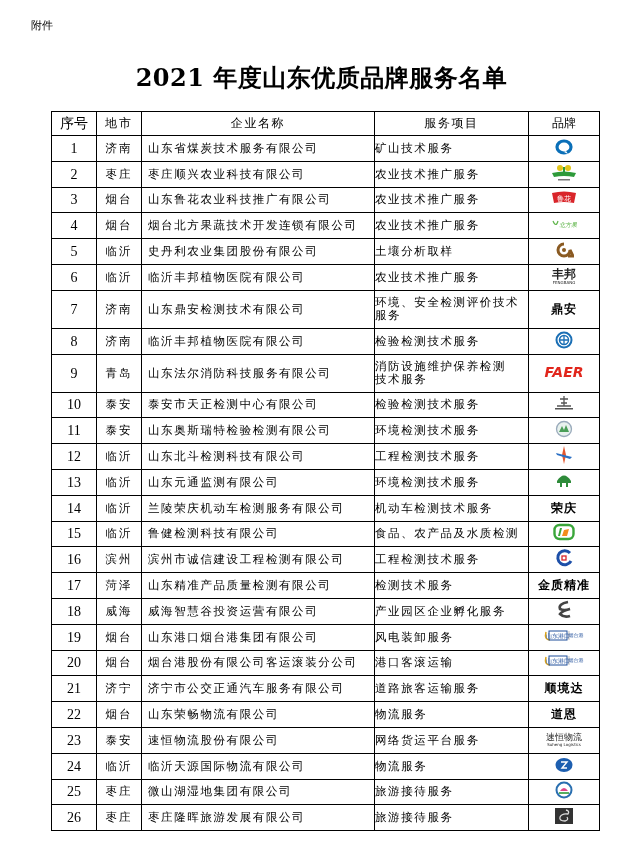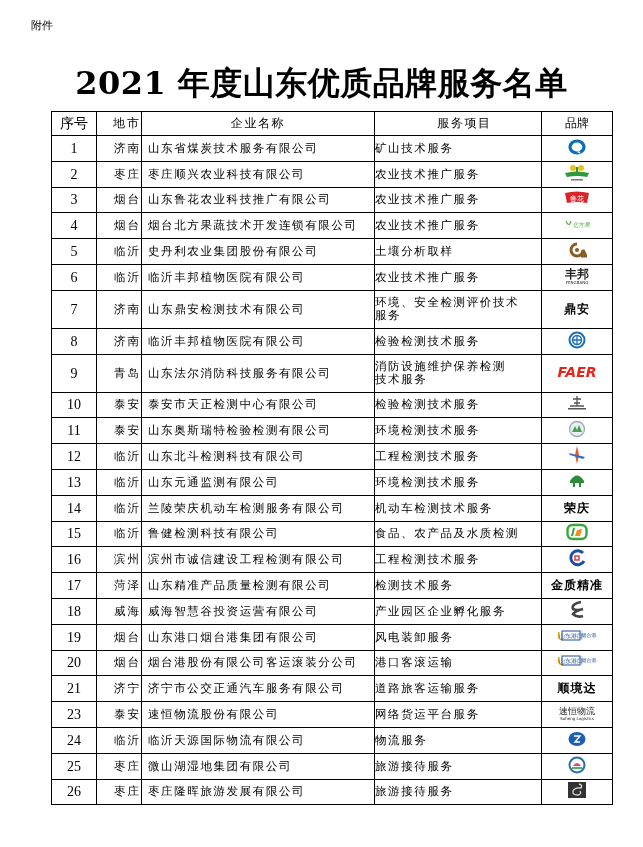--- a/index.html
+++ b/index.html
@@ -1,44 +1,44 @@
 <!DOCTYPE html>
 <html><head>
 <meta charset="utf-8">
 <style>
   html, body { margin: 0; padding: 0; background: #ffffff; }
   body { width: 643px; height: 847px; position: relative; overflow: hidden; font-family: "DejaVu Serif", "Liberation Serif", serif; color: #000; }
   .attachment { position: absolute; left: 31px; top: 18px; font-family: "DejaVu Sans", "Liberation Sans", sans-serif; font-size: 11px; }
-  .title { position: absolute; left: 0; top: 62px; width: 643px; text-align: center; font-family: "DejaVu Serif", "Liberation Serif", serif; font-weight: bold; font-size: 32px; letter-spacing: 0.5px; }
+  .title { position: absolute; left: 0; top: 62px; width: 643px; text-align: center; font-family: "DejaVu Serif", "Liberation Serif", serif; font-weight: bold; font-size: 24px; letter-spacing: 0.5px; }
   table { position: absolute; left: 51px; top: 111px; border-collapse: collapse; table-layout: fixed; width: 548px; }
   td, th { border: 1.3px solid #000; padding: 0; font-size: 11.5px; line-height: 13px; }
   th { height: 23px; font-family: "DejaVu Sans", "Liberation Sans", sans-serif; font-weight: normal; font-size: 12px; text-align: center; }
   td { height: 24.8px; }
   tr.tall td { height: 37px; }
   .c-no { width: 44px; text-align: center; font-family: "Liberation Serif", serif; font-size: 14px; }
-  .c-city { width: 44px; text-align: right; letter-spacing: 2px; }
+  .c-city { width: 44px; text-align: center; letter-spacing: 2px; }
   .c-name { width: 232px; padding-left: 6px; letter-spacing: 1.6px; }
   .c-svc { width: 153px; padding-left: 0; letter-spacing: 1.6px; }
   .c-brand { width: 70px; text-align: center; }
   .brand-text { font-size: 12px; letter-spacing: 1px; font-weight: bold; }
   .logo { display: inline-block; vertical-align: middle; }
 </style>
 </head>
 <body>
 
 <div class="attachment">附件</div>
 <div class="title">2021 年度山东优质品牌服务名单</div>
 
 <table>
   <thead>
     <tr>
       <th class="c-no">序号</th>
       <th class="c-city">地市</th>
       <th class="c-name" style="padding-left:0">企业名称</th>
-      <th class="c-svc" style="padding-left:13px">服务项目</th>
+      <th class="c-svc" style="padding-left:0">服务项目</th>
       <th class="c-brand">品牌</th>
     </tr>
   </thead>
   <tbody id="tbody">
       <tr>
         <td class="c-no">1</td>
         <td class="c-city">济南</td>
         <td class="c-name">山东省煤炭技术服务有限公司</td>
         <td class="c-svc"><span>矿山技术服务</span></td>
         <td class="c-brand"><span class="logo"><svg width="18" height="16" viewBox="0 0 18 16">
@@ -245,20 +245,27 @@
             </svg></span></td>
       </tr>
       <tr>
         <td class="c-no">21</td>
         <td class="c-city">济宁</td>
         <td class="c-name">济宁市公交正通汽车服务有限公司</td>
         <td class="c-svc"><span>道路旅客运输服务</span></td>
         <td class="c-brand"><span class="brand-text">顺境达</span></td>
       </tr>
       <tr>
+        <td class="c-no">22</td>
+        <td class="c-city">烟台</td>
+        <td class="c-name">山东荣畅物流有限公司</td>
+        <td class="c-svc"><span>物流服务</span></td>
+        <td class="c-brand"><span class="brand-text">道恩</span></td>
+      </tr>
+      <tr>
         <td class="c-no">23</td>
         <td class="c-city">泰安</td>
         <td class="c-name">速恒物流股份有限公司</td>
         <td class="c-svc"><span>网络货运平台服务</span></td>
         <td class="c-brand"><span class="logo"><svg width="40" height="18" viewBox="0 0 40 18">
               <text x="20" y="10" font-size="9" fill="#222222" text-anchor="middle" font-family="DejaVu Serif, serif">速恒物流</text>
               <text x="20" y="16" font-size="4" fill="#222222" text-anchor="middle" font-family="DejaVu Sans, sans-serif">Suheng Logistics</text>
             </svg></span></td>
       </tr>
       <tr>

